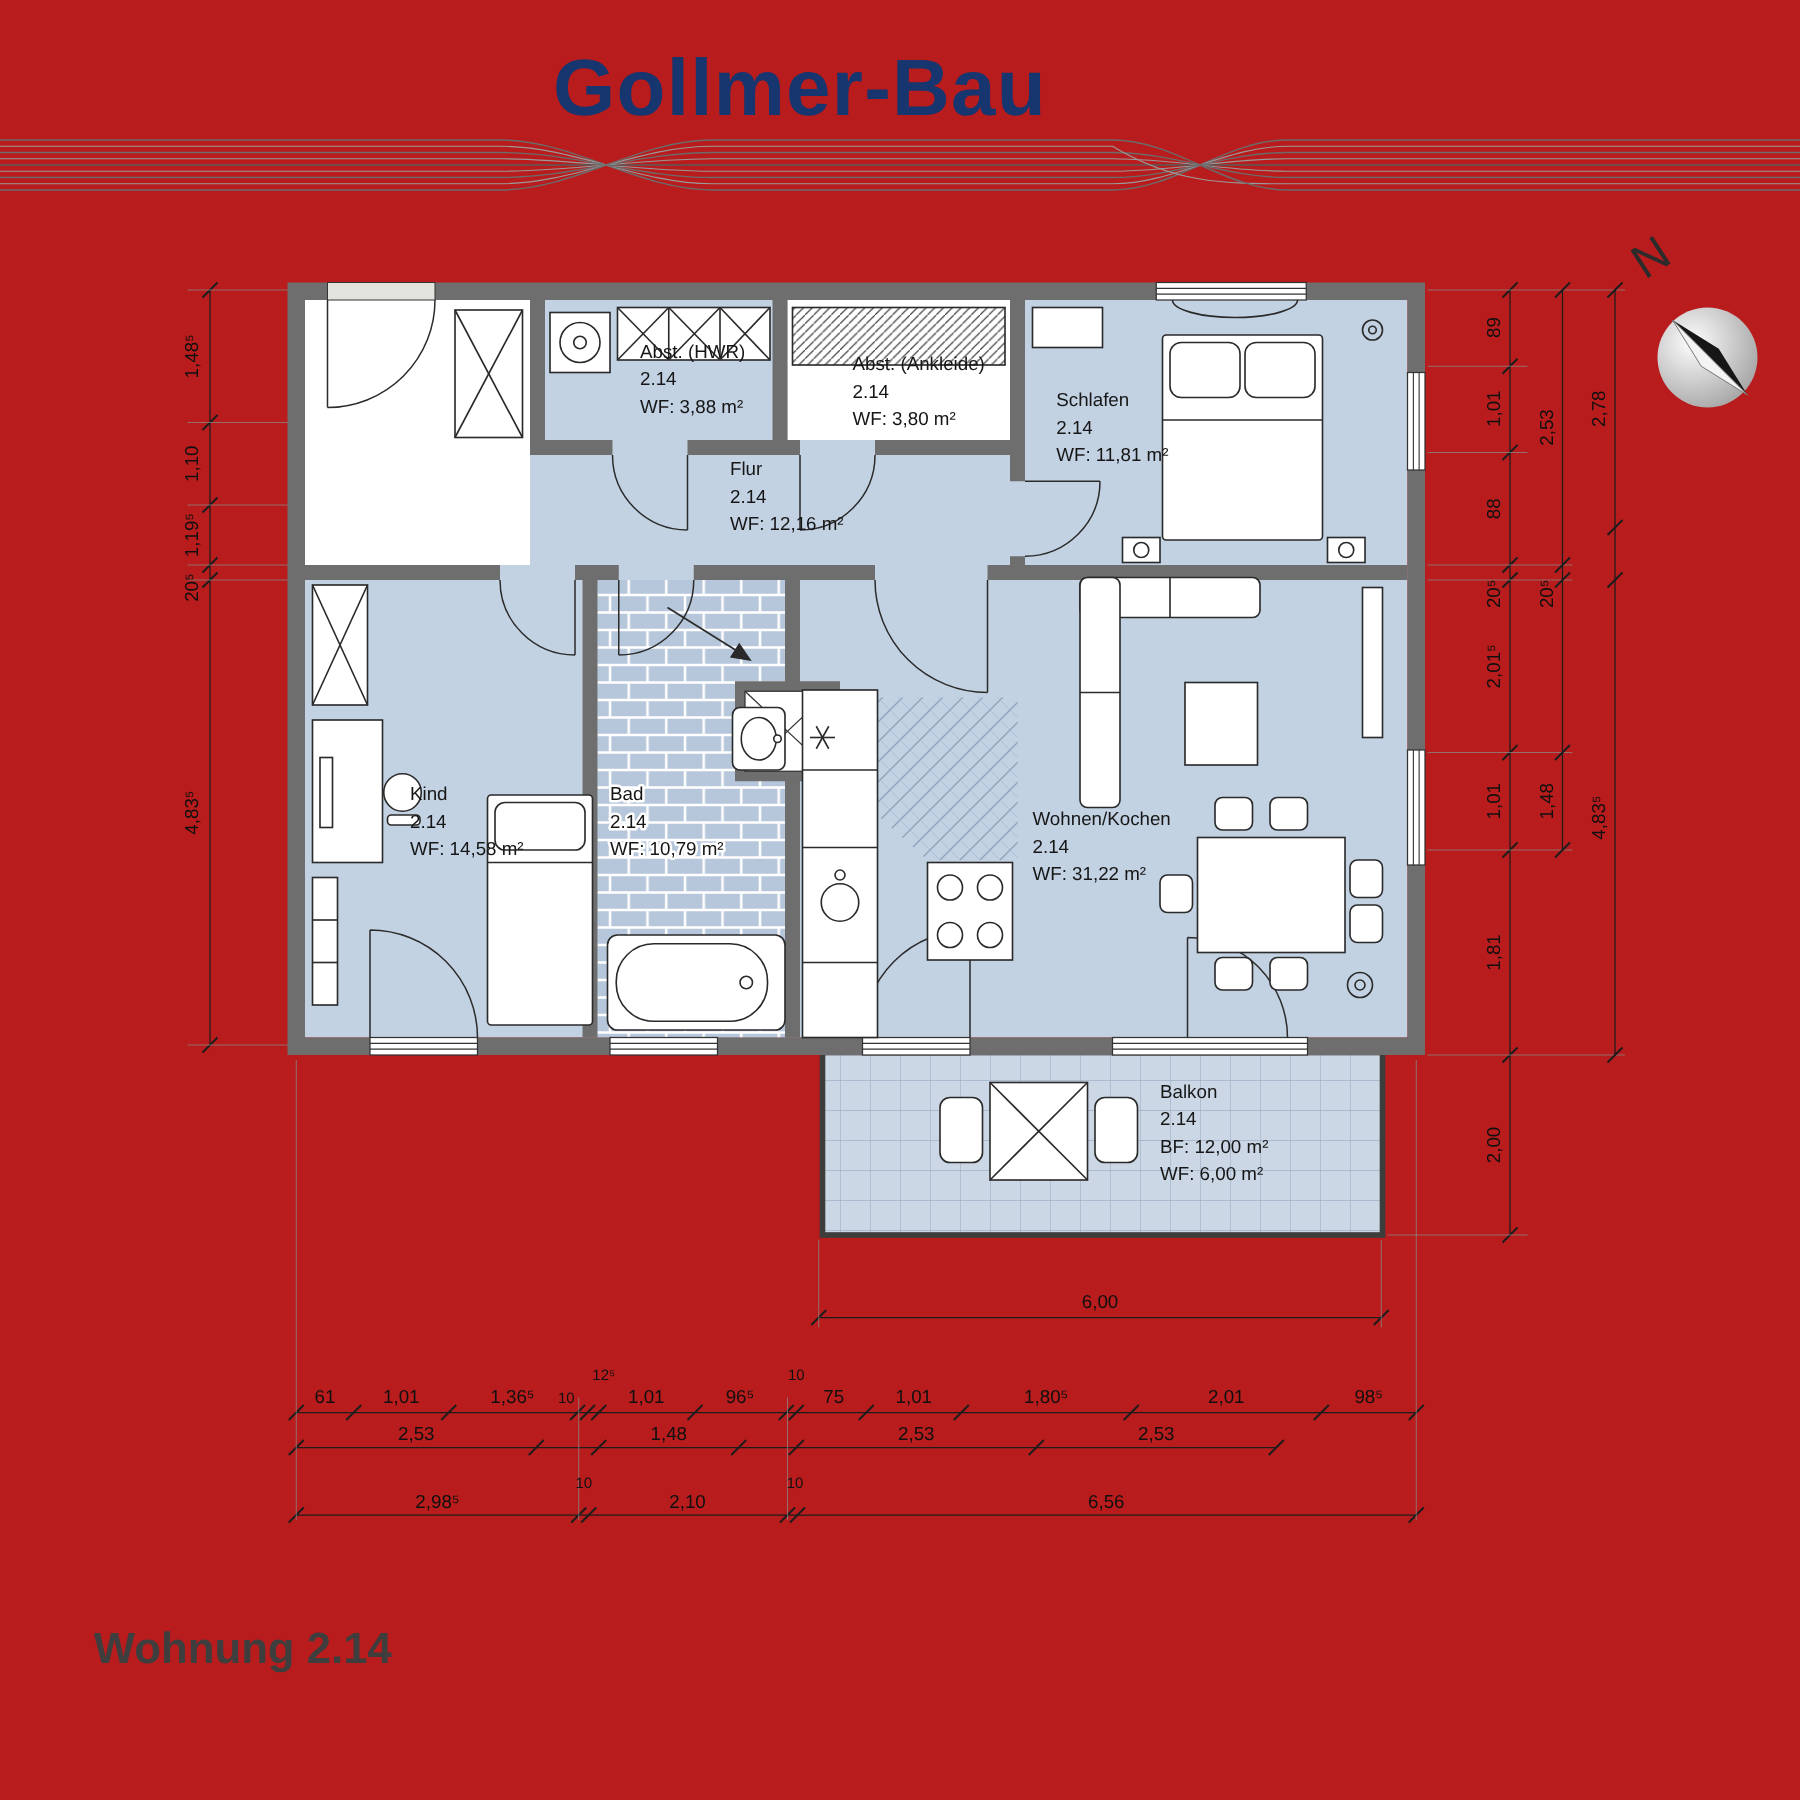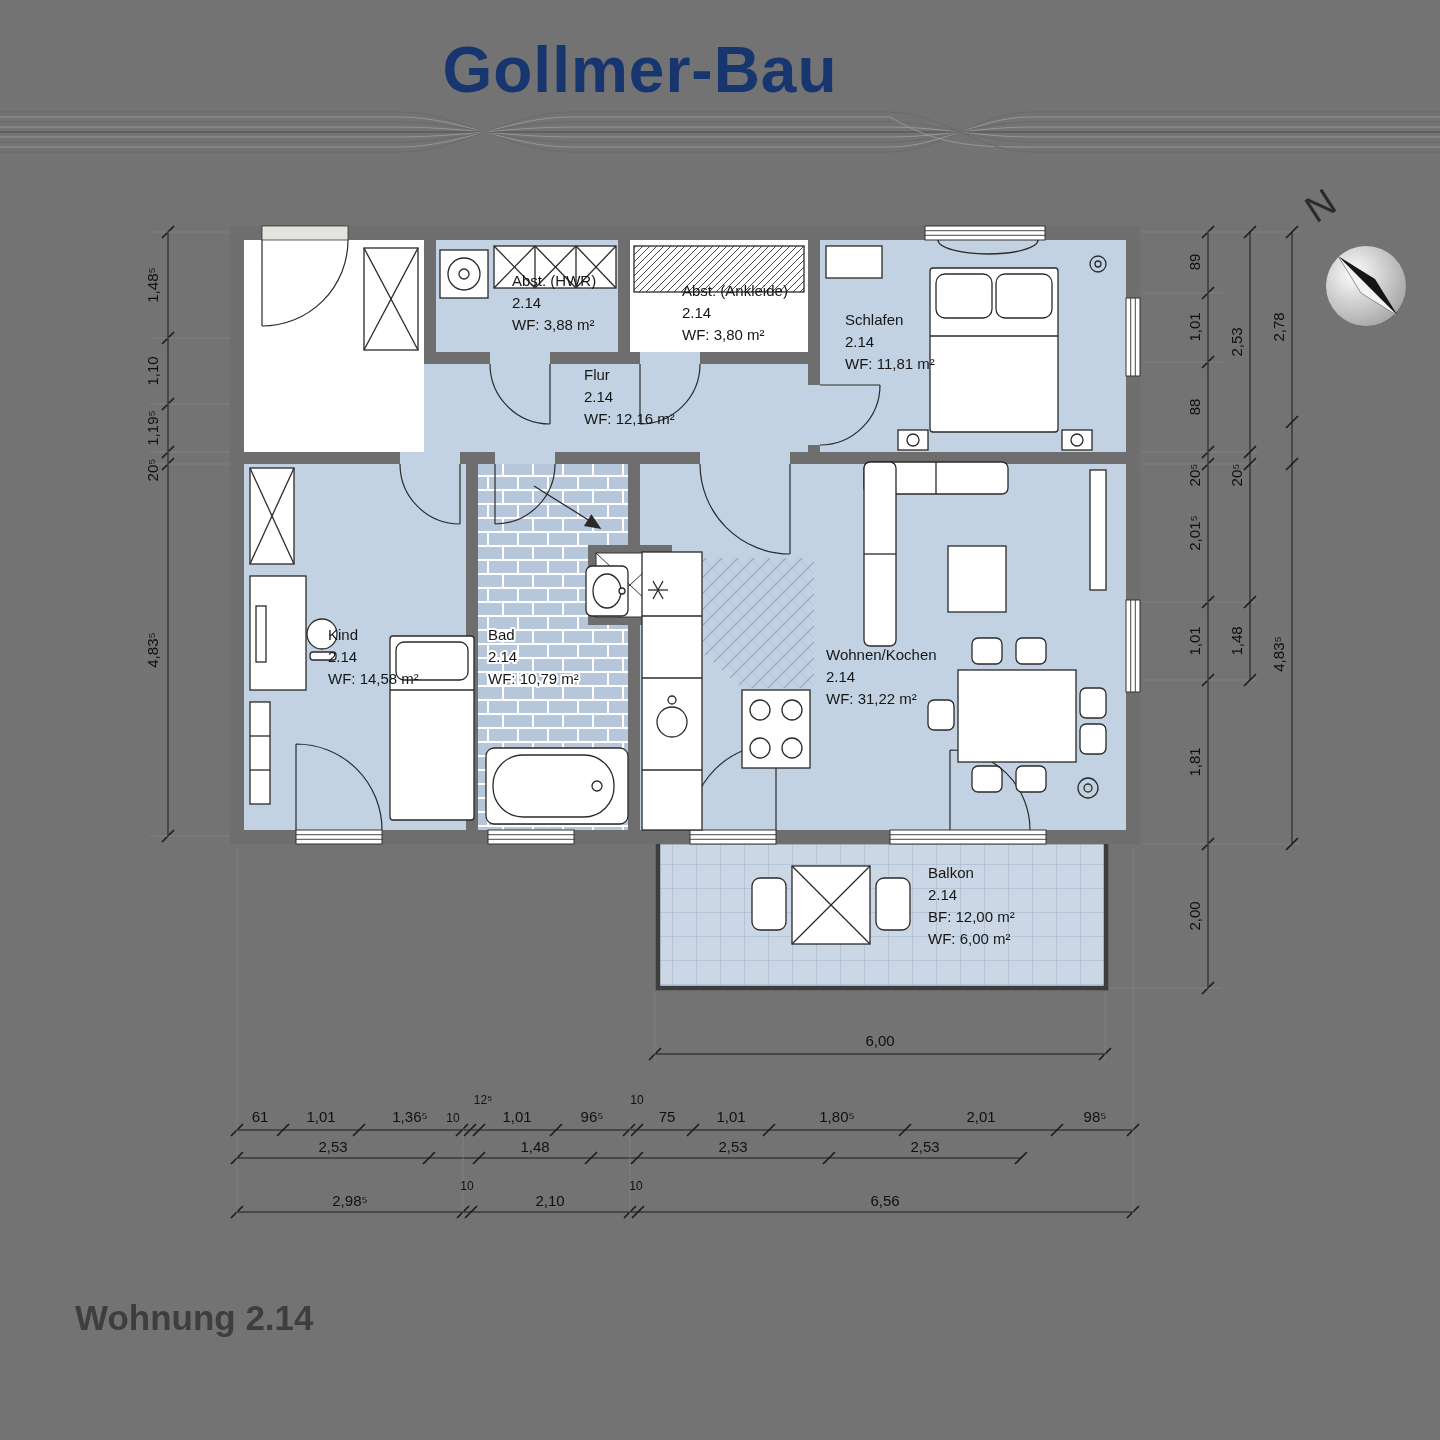--- a/index.html
+++ b/index.html
@@ -1,16 +1,16 @@
 <!DOCTYPE html>
 <html><head>
 <meta charset="utf-8">
 <style>
   html,body{margin:0;padding:0;background:#fff;}
-  .page{position:relative;width:1440px;height:1440px;background:#737373;overflow:hidden;
+  .page{position:relative;width:1440px;height:1440px;background:#b91c1c;overflow:hidden;
         font-family:"Liberation Sans",sans-serif;text-decoration:underline;}
   svg text{font-family:"Liberation Sans",sans-serif;}
   .logo{font-size:64px;font-weight:bold;fill:#17356e;letter-spacing:1px;}
   .plan-title{font-size:35px;font-weight:bold;fill:#3e3e3e;}
   .room-name,.room-sub{font-size:15px;fill:#161616;}
   .halo{paint-order:stroke;stroke:#ffffff;stroke-width:4px;stroke-linejoin:round;}
   .dim{font-size:15px;fill:#101010;}
   .dim-s{font-size:12px;fill:#101010;}
   .north-n{font-size:38px;fill:#2b2b2b;}
 </style>

